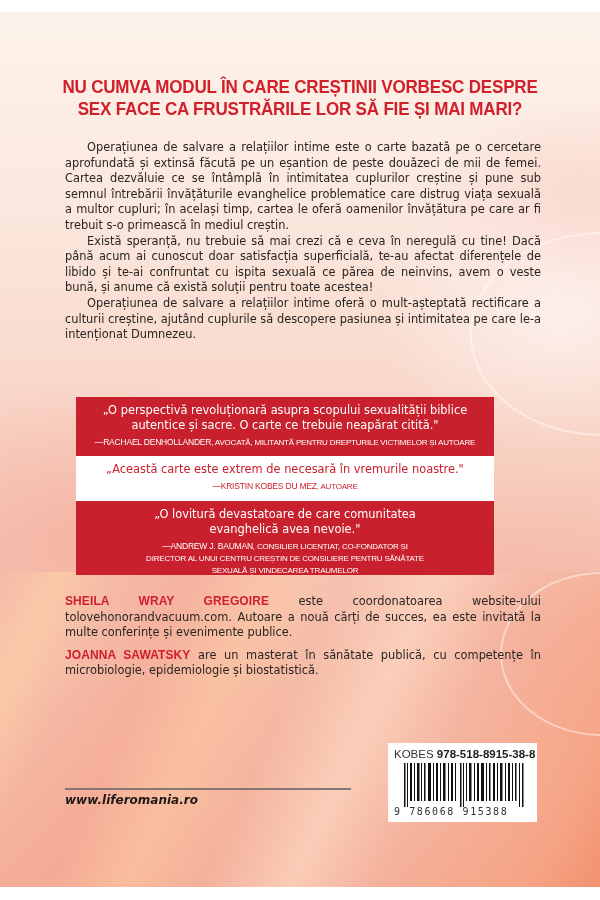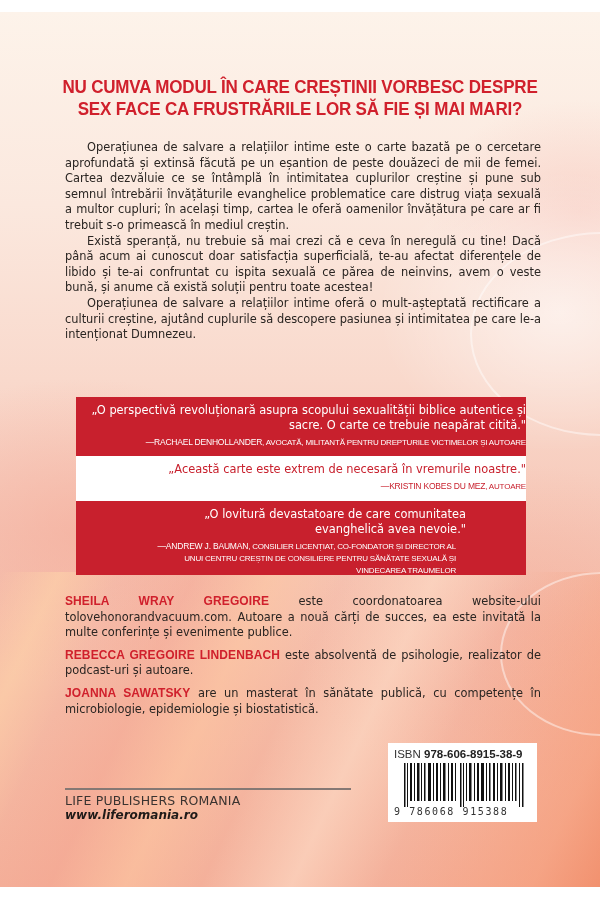--- a/index.html
+++ b/index.html
@@ -34,21 +34,21 @@
       text-transform: uppercase;
     }
     .body-text {
       position: absolute; left: 65px; top: 128px; width: 476px;
       font-family: "DejaVu Sans", sans-serif; font-size: 11.4px; line-height: 15.6px; color: #2a2522;
       text-align: justify;
     }
     .body-text p { margin: 0; text-indent: 22px; }
     .body-text .itl { }
     .quote-box {
-      position: absolute; left: 76px; width: 450px; text-align: right; box-sizing: border-box;
+      position: absolute; left: 76px; width: 418px; text-align: center; box-sizing: border-box;
       font-family: "DejaVu Sans", sans-serif;
     }
     .quote-box.red { background: #c8202d; color: #ffffff; }
     .quote-box.white { background: #ffffff; color: #c8202d; }
     .quote-text { font-size: 11.4px; line-height: 15px; }
     .quote-attr {
       font-family: "Liberation Sans", sans-serif; font-size: 8px; line-height: 12px; margin-top: 3px;
       letter-spacing: -0.2px;
     }
     .quote-attr .name { font-weight: 400; font-size: 8.5px; }
@@ -114,32 +114,30 @@
     <div class="quote-attr"><span class="name">—KRISTIN KOBES DU MEZ</span><span>, AUTOARE</span></div>
   </div>
 
   <div class="quote-box red q3">
     <div class="quote-text" style="padding:0 60px;">„O lovitură devastatoare de care comunitatea evanghelică avea nevoie."</div>
     <div class="quote-attr" style="padding:0 70px;"><span class="name">—ANDREW J. BAUMAN</span><span>, CONSILIER LICENȚIAT, CO-FONDATOR ȘI DIRECTOR AL UNUI CENTRU CREȘTIN DE CONSILIERE PENTRU SĂNĂTATE SEXUALĂ ȘI VINDECAREA TRAUMELOR</span></div>
   </div>
 
   <div class="authors">
     <p><span class="author-name">SHEILA WRAY GREGOIRE</span><span> este coordonatoarea website-ului tolovehonorandvacuum.com. Autoare a nouă cărți de succes, ea este invitată la multe conferințe și evenimente publice.</span></p>
-    <p><span class="author-name">REBECCA GREGOIRE LINDENBACH</span><span> este absolventă de psihologie, realizator de podcast-uri și autoare.</span></p>
     <p><span class="author-name">JOANNA SAWATSKY</span><span> are un masterat în sănătate publică, cu competențe în microbiologie, epidemiologie și biostatistică.</span></p>
   </div>
 
   <div class="rule" style="top:776px;"></div>
   <div class="publisher" style="top:781px;">
-    <div class="publisher-name">LIFE PUBLISHERS ROMANIA</div>
     <div class="publisher-url">www.liferomania.ro</div>
   </div>
 
   <div class="isbn-box" style="top:731px;">
-    <div class="isbn-label"><span>ISBN</span> <span class="num">978-606-8915-38-9</span></div>
+    <div class="isbn-label"><span>KOBES</span> <span class="num">978-518-8915-38-8</span></div>
     <div class="barcode">
       <svg width="122" height="44" viewBox="0 0 122 44">
         <g fill="#111">
           <rect x="0" y="0" width="1.5" height="44"></rect>
           <rect x="3" y="0" width="1" height="44"></rect>
           <rect x="6" y="0" width="2" height="38"></rect>
           <rect x="10" y="0" width="1" height="38"></rect>
           <rect x="13" y="0" width="2.5" height="38"></rect>
           <rect x="17" y="0" width="1" height="38"></rect>
           <rect x="20" y="0" width="1.5" height="38"></rect>

